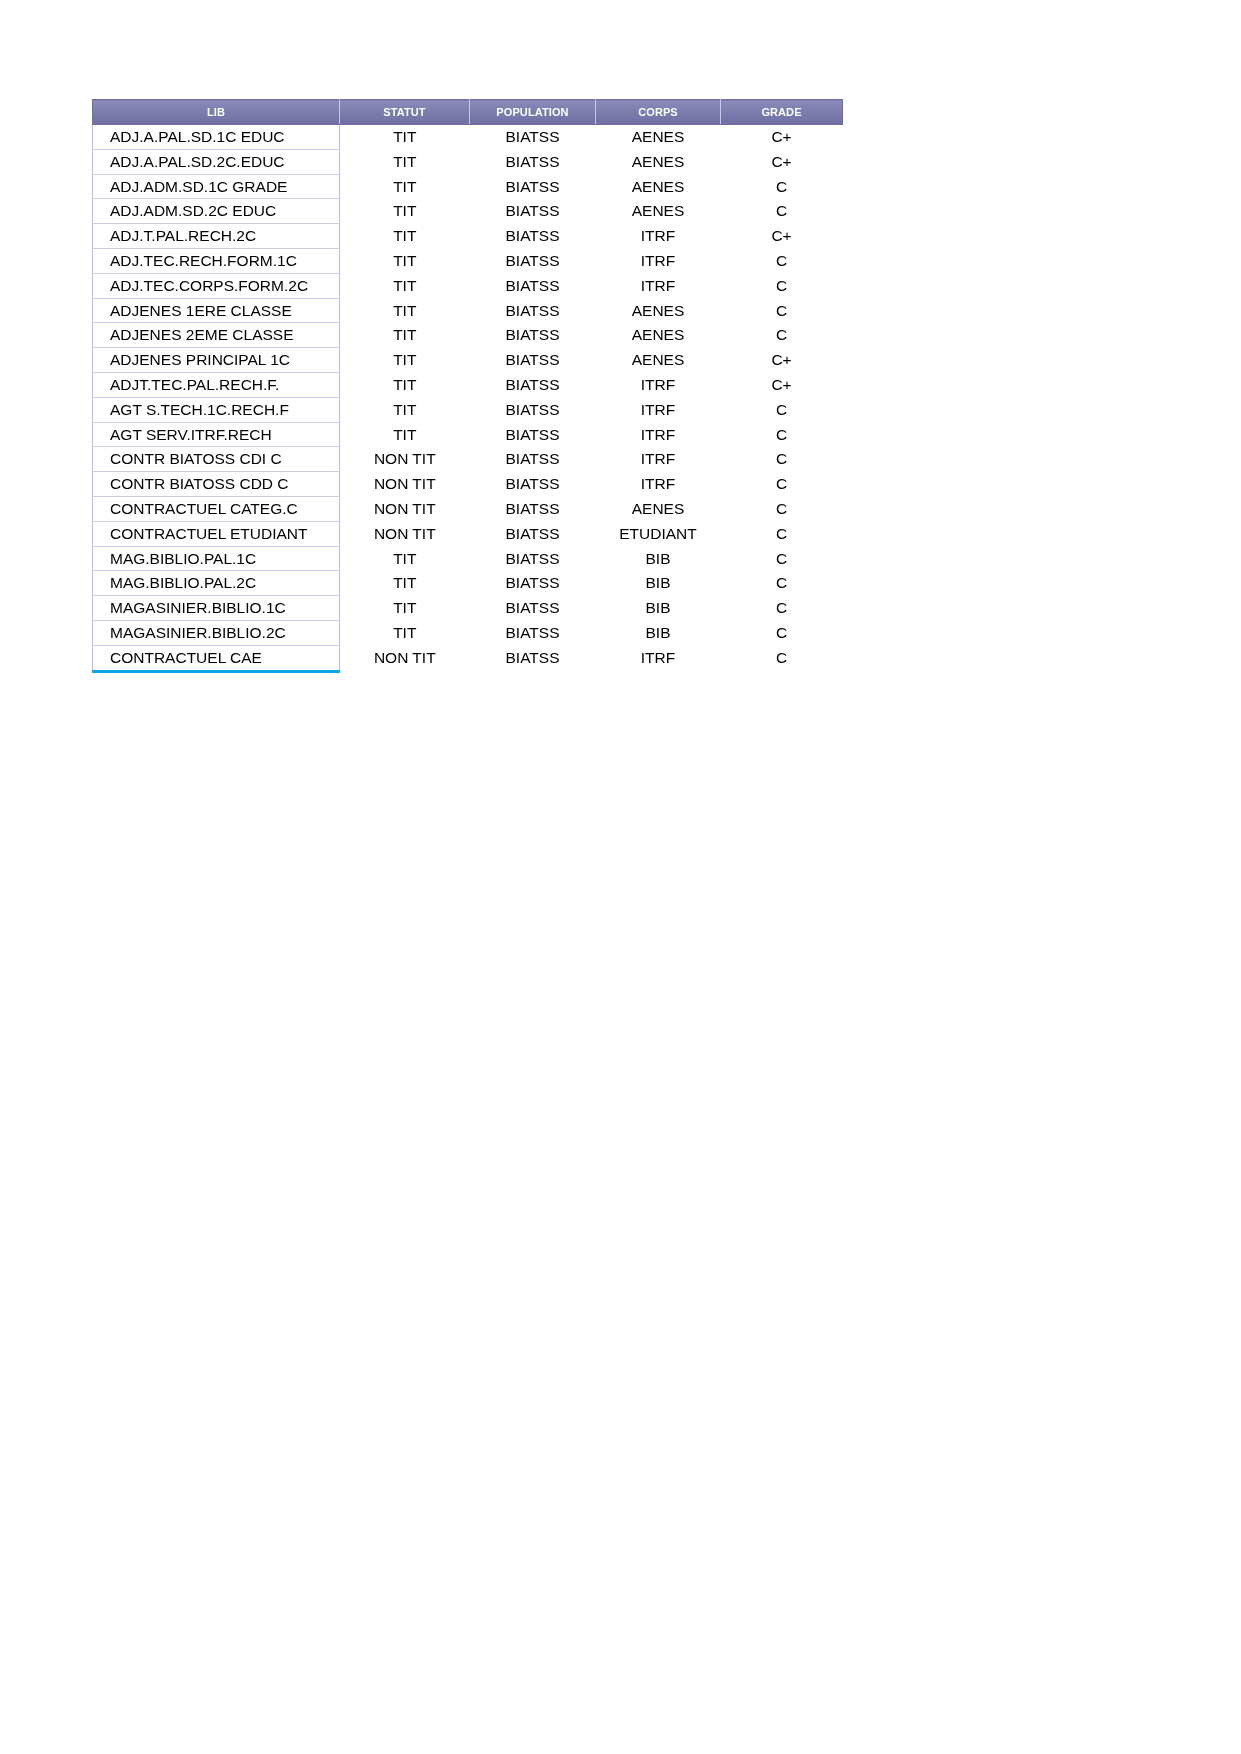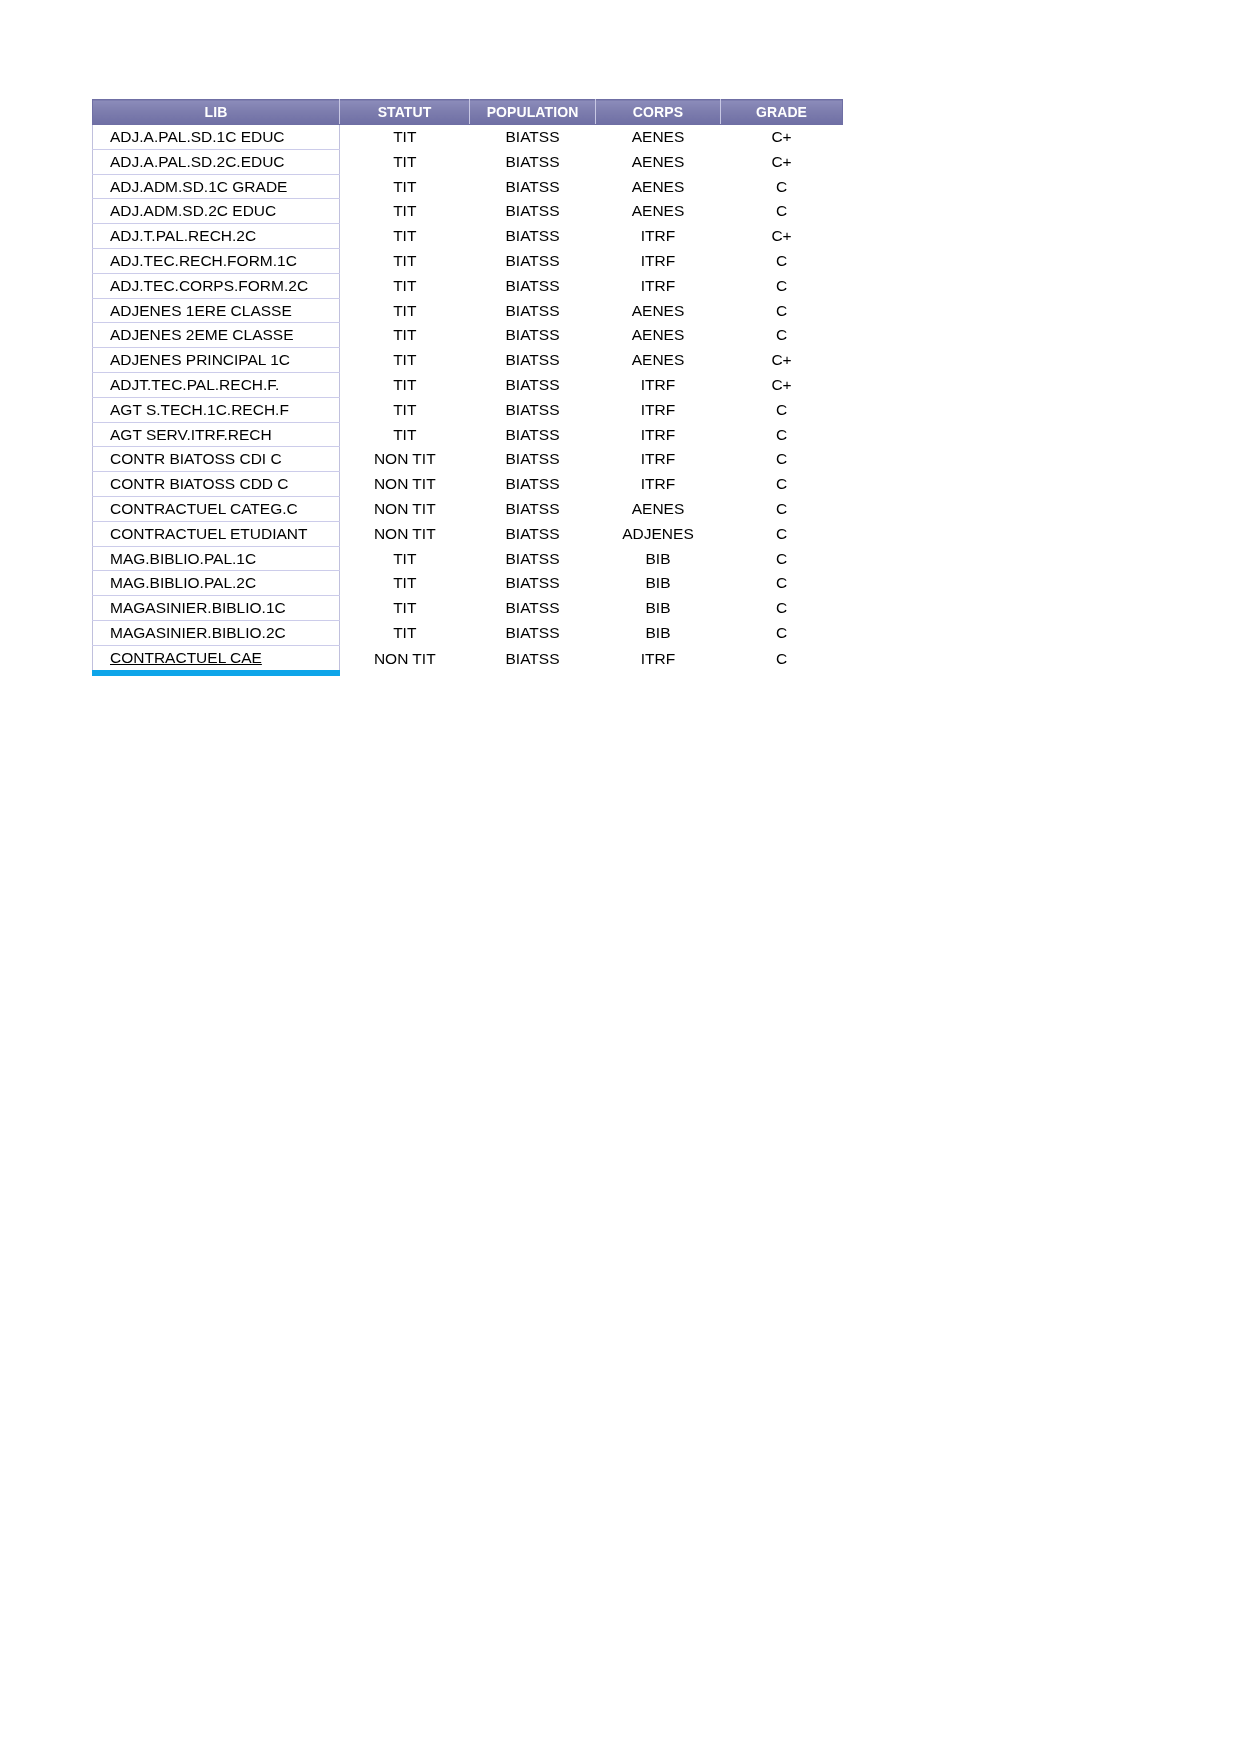--- a/index.html
+++ b/index.html
@@ -33,21 +33,21 @@
   }
   table.grid col.c-lib     { width: 247px; }
   table.grid col.c-statut  { width: 130px; }
   table.grid col.c-pop     { width: 126px; }
   table.grid col.c-corps   { width: 125px; }
   table.grid col.c-grade   { width: 122px; }
 
   thead th {
     background: linear-gradient(to bottom, #8c8cba 0%, #7d7dae 45%, #6f6fa4 100%);
     color: #ffffff;
-    font-size: 14px;
+    font-size: 11px;
     font-weight: bold;
     text-align: center;
     height: 24px;
     line-height: 24px;
     padding: 0;
     border-left: 1px solid #c8c8e4;
     border-right: 1px solid #c8c8e4;
     border-top: 1px solid #6f6fa4;
     border-bottom: 1px solid #6f6fa4;
     letter-spacing: 0.1px;
@@ -67,21 +67,21 @@
     background: #ffffff;
   }
   tbody td.lib {
     text-align: left;
     padding-left: 17px;
     border-left: 1px solid #c0c0dd;
     border-right: 1px solid #c0c0dd;
     border-bottom: 1px solid #ccccea;
   }
   tbody tr:first-child td.lib { border-top: none; }
-  tbody tr:last-child  td.lib { border-bottom: 6px solid #0ea5e9; text-decoration: underline; }
+  tbody tr:last-child  td.lib { border-bottom: 3px solid #0ea5e9; }
   tbody td.plain {
     text-align: center;
     border: none;
   }
 </style>
 </head>
 <body>
 
 <div class="page">
   <div class="table-wrap">
@@ -212,21 +212,21 @@
             <td class="lib">CONTRACTUEL CATEG.C</td>
             <td class="plain">NON TIT</td>
             <td class="plain">BIATSS</td>
             <td class="plain">AENES</td>
             <td class="plain">C</td>
           </tr>
           <tr>
             <td class="lib">CONTRACTUEL ETUDIANT</td>
             <td class="plain">NON TIT</td>
             <td class="plain">BIATSS</td>
-            <td class="plain">ADJENES</td>
+            <td class="plain">ETUDIANT</td>
             <td class="plain">C</td>
           </tr>
           <tr>
             <td class="lib">MAG.BIBLIO.PAL.1C</td>
             <td class="plain">TIT</td>
             <td class="plain">BIATSS</td>
             <td class="plain">BIB</td>
             <td class="plain">C</td>
           </tr>
           <tr>

